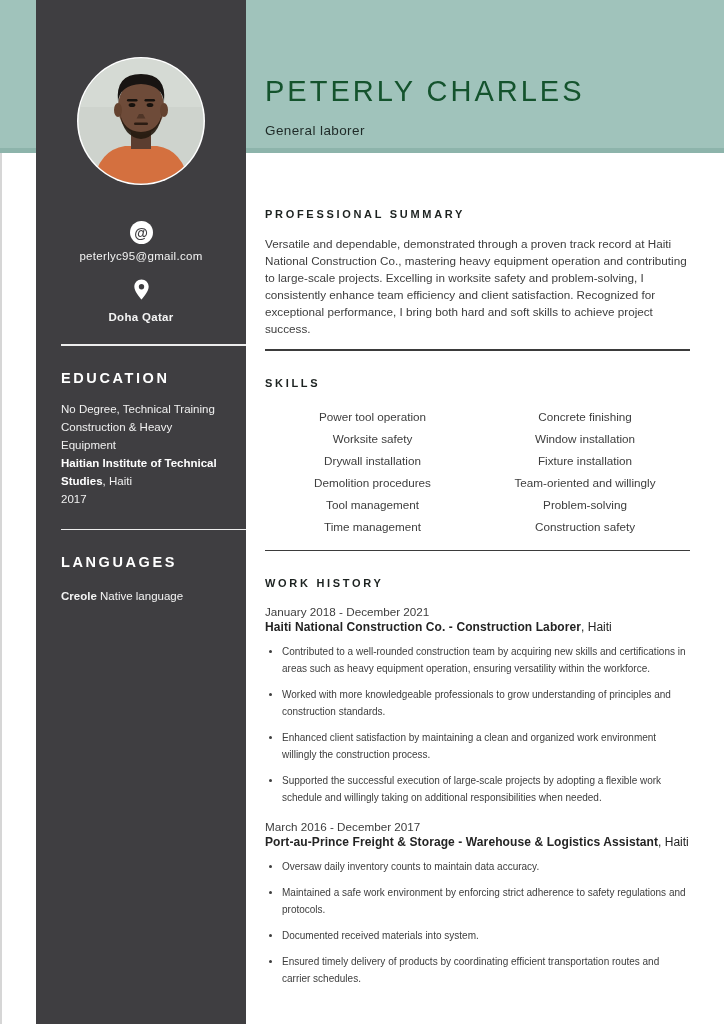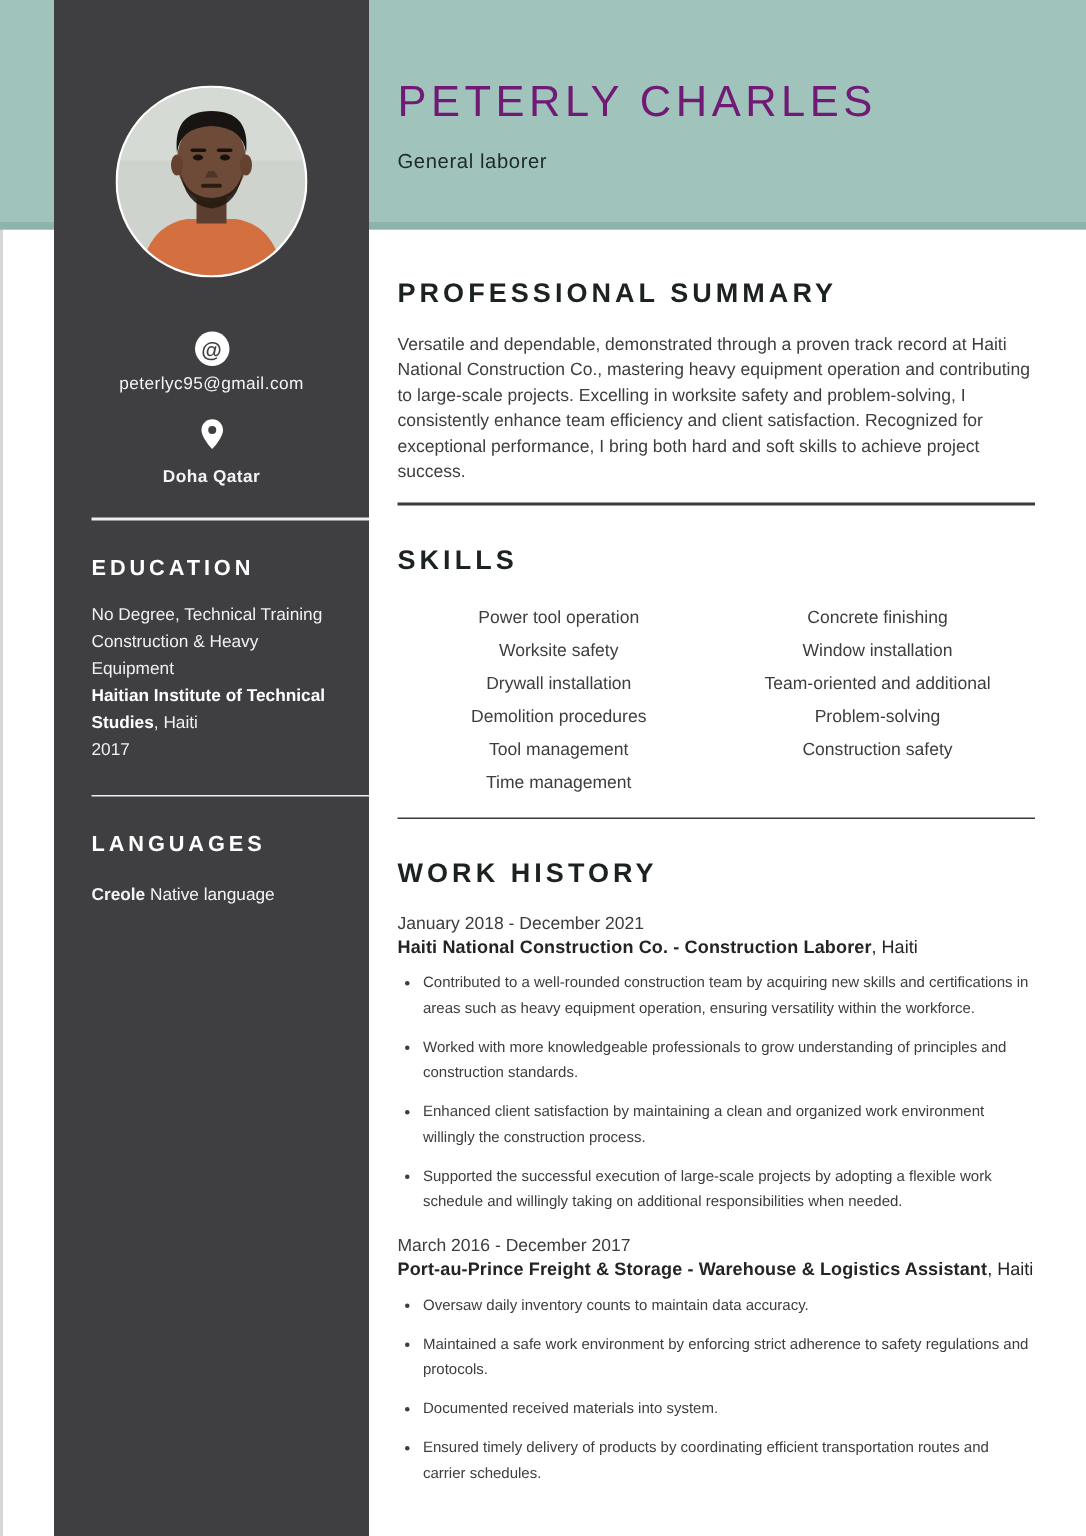--- a/index.html
+++ b/index.html
@@ -25,24 +25,24 @@
   .pin-wrap{display:inline-block; width:23px; height:23px;}
   .contact-text{margin-top:6px; font-size:11.5px; letter-spacing:.3px; color:var(--white-ink);}
   .contact-item + .contact-item{margin-top:16px;font-weight:bold;}
   .side-divider{border:0; height:1.5px; background:#ededed; width:185px; margin:21px 0 0 25px;}
   .side-heading{margin:24px 25px 0; font-size:14.5px; font-weight:bold; letter-spacing:2.6px; color:#ffffff;}
   .side-block{margin:14px 25px 0; font-size:11.5px; line-height:18px; color:#f0f0f0;}
   .side-block b{color:#ffffff;}
   .lang-line{margin:17px 25px 0; font-size:11.5px; line-height:18px;}
   
   .main{position:absolute; left:265px; top:0; width:425px; z-index:3;}
-  .name{padding-top:52px; font-size:29px; font-weight:normal; letter-spacing:3px; color:#701a75;}
+  .name{padding-top:75px; font-size:29px; font-weight:normal; letter-spacing:3px; color:#14532d;}
   .job-subtitle{margin-top:15px; font-size:13.5px; letter-spacing:.4px; color:#1e2a27;}
   .sec-summary{margin-top:70px;}
-  .main-heading{font-size:18px; font-weight:bold; letter-spacing:2.7px; color:#1c2220;}
+  .main-heading{font-size:11px; font-weight:bold; letter-spacing:2.7px; color:#1c2220;}
   .summary-text{margin-top:15px; font-size:11.7px; line-height:17px; color:var(--body);}
   .main-divider{border:0; height:1.5px; background:#3b3b3b; margin:12px 0 26px 0; width:425px;}
   .skills-grid{margin-top:17px; display:grid; grid-template-columns:215px 1fr;}
   .skills-grid ul{list-style:none;}
   .skills-grid li{font-size:11.7px; line-height:22px; color:var(--body);text-align:center;}
   .job{margin-top:16px;}
   .job + .job{margin-top:14px;}
   .job-dates{font-size:11.7px; color:var(--body);}
   .job-title-line{margin-top:2px; font-size:12px; color:#242424;}
   .job-title-line b{letter-spacing:.1px;}
@@ -133,21 +133,22 @@
             <li>Power tool operation</li>
             <li>Worksite safety</li>
             <li>Drywall installation</li>
             <li>Demolition procedures</li>
             <li>Tool management</li>
             <li>Time management</li>
           </ul>
         <ul id="skills-right">
             <li>Concrete finishing</li>
             <li>Window installation</li>
-            <li>Team-oriented and additional</li>
+            <li>Fixture installation</li>
+            <li>Team-oriented and willingly</li>
             <li>Problem-solving</li>
             <li>Construction safety</li>
           </ul>
       </div>
     </section>
 
     <hr class="main-divider">
 
     <section>
       <h3 class="main-heading">WORK HISTORY</h3>

